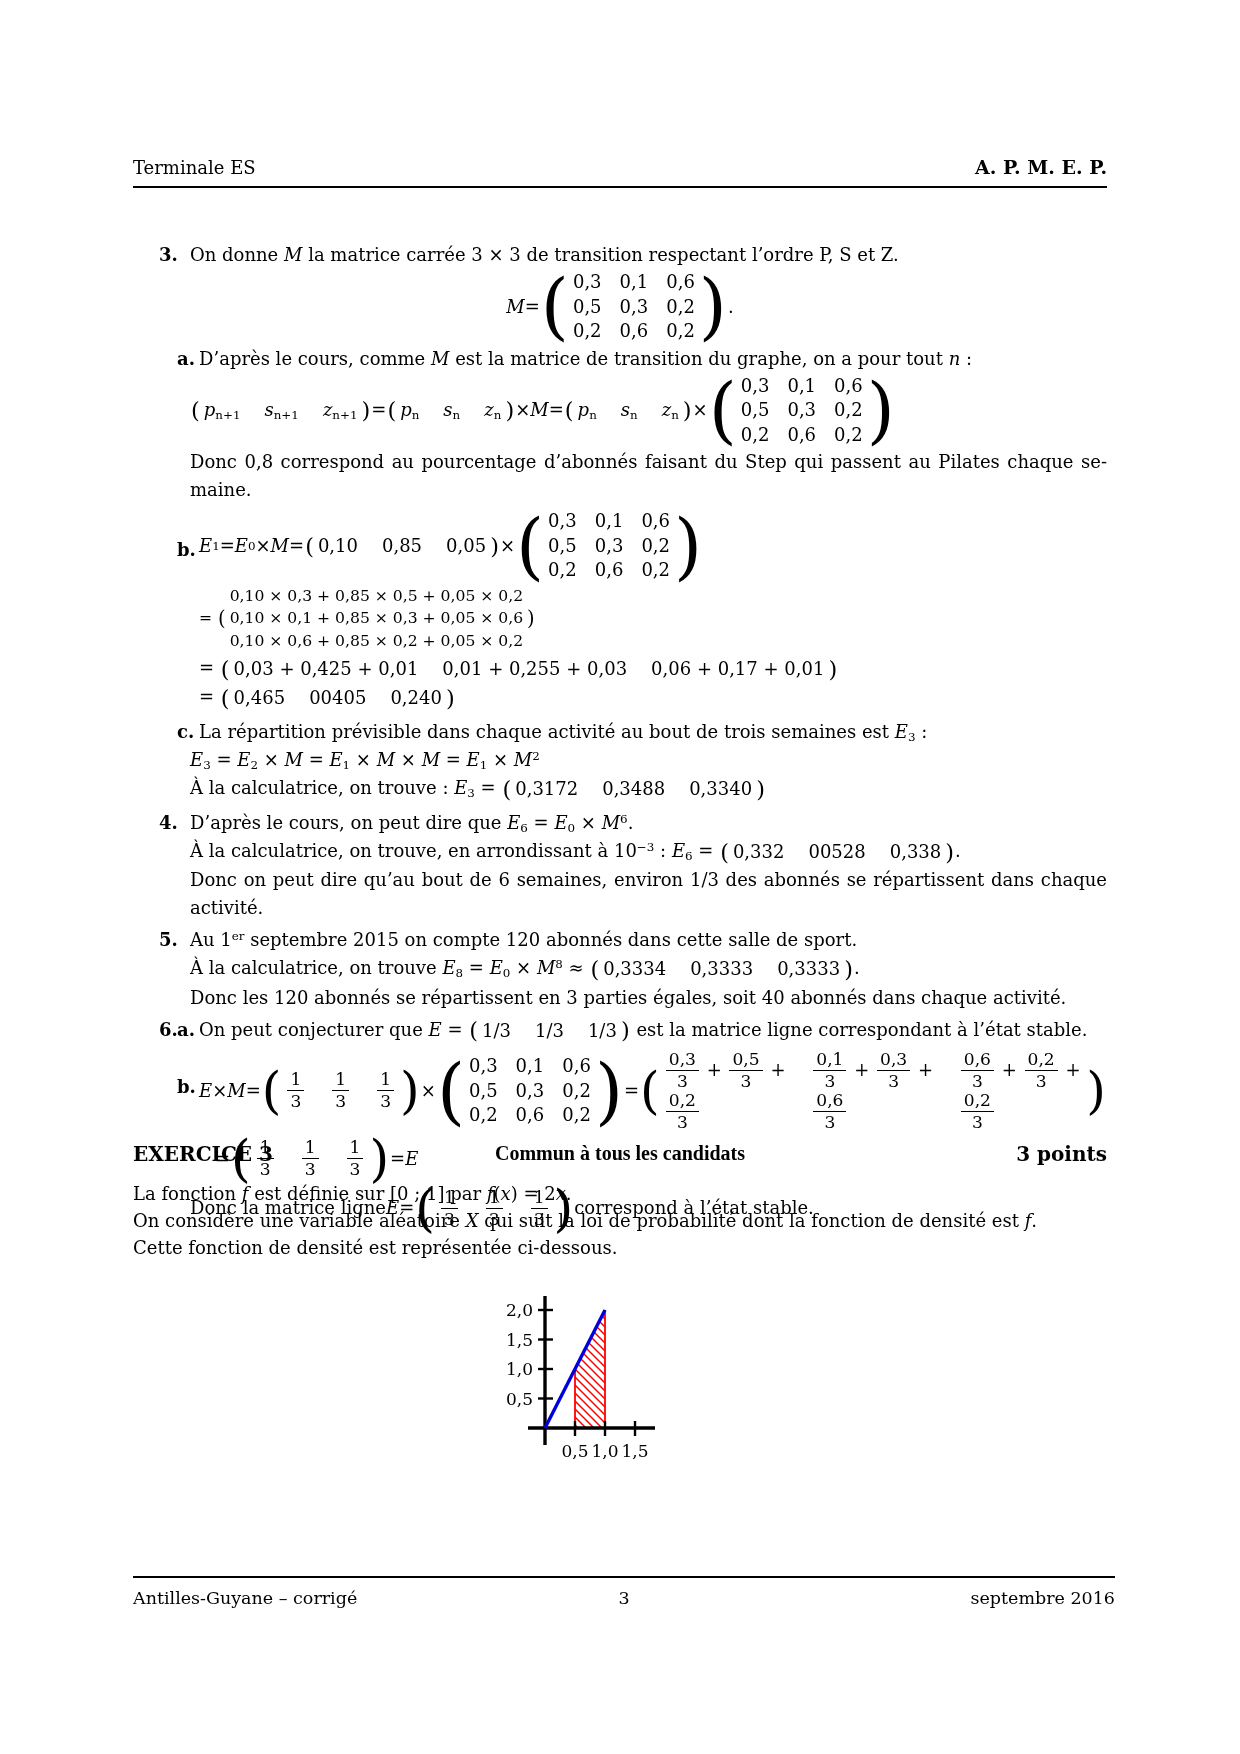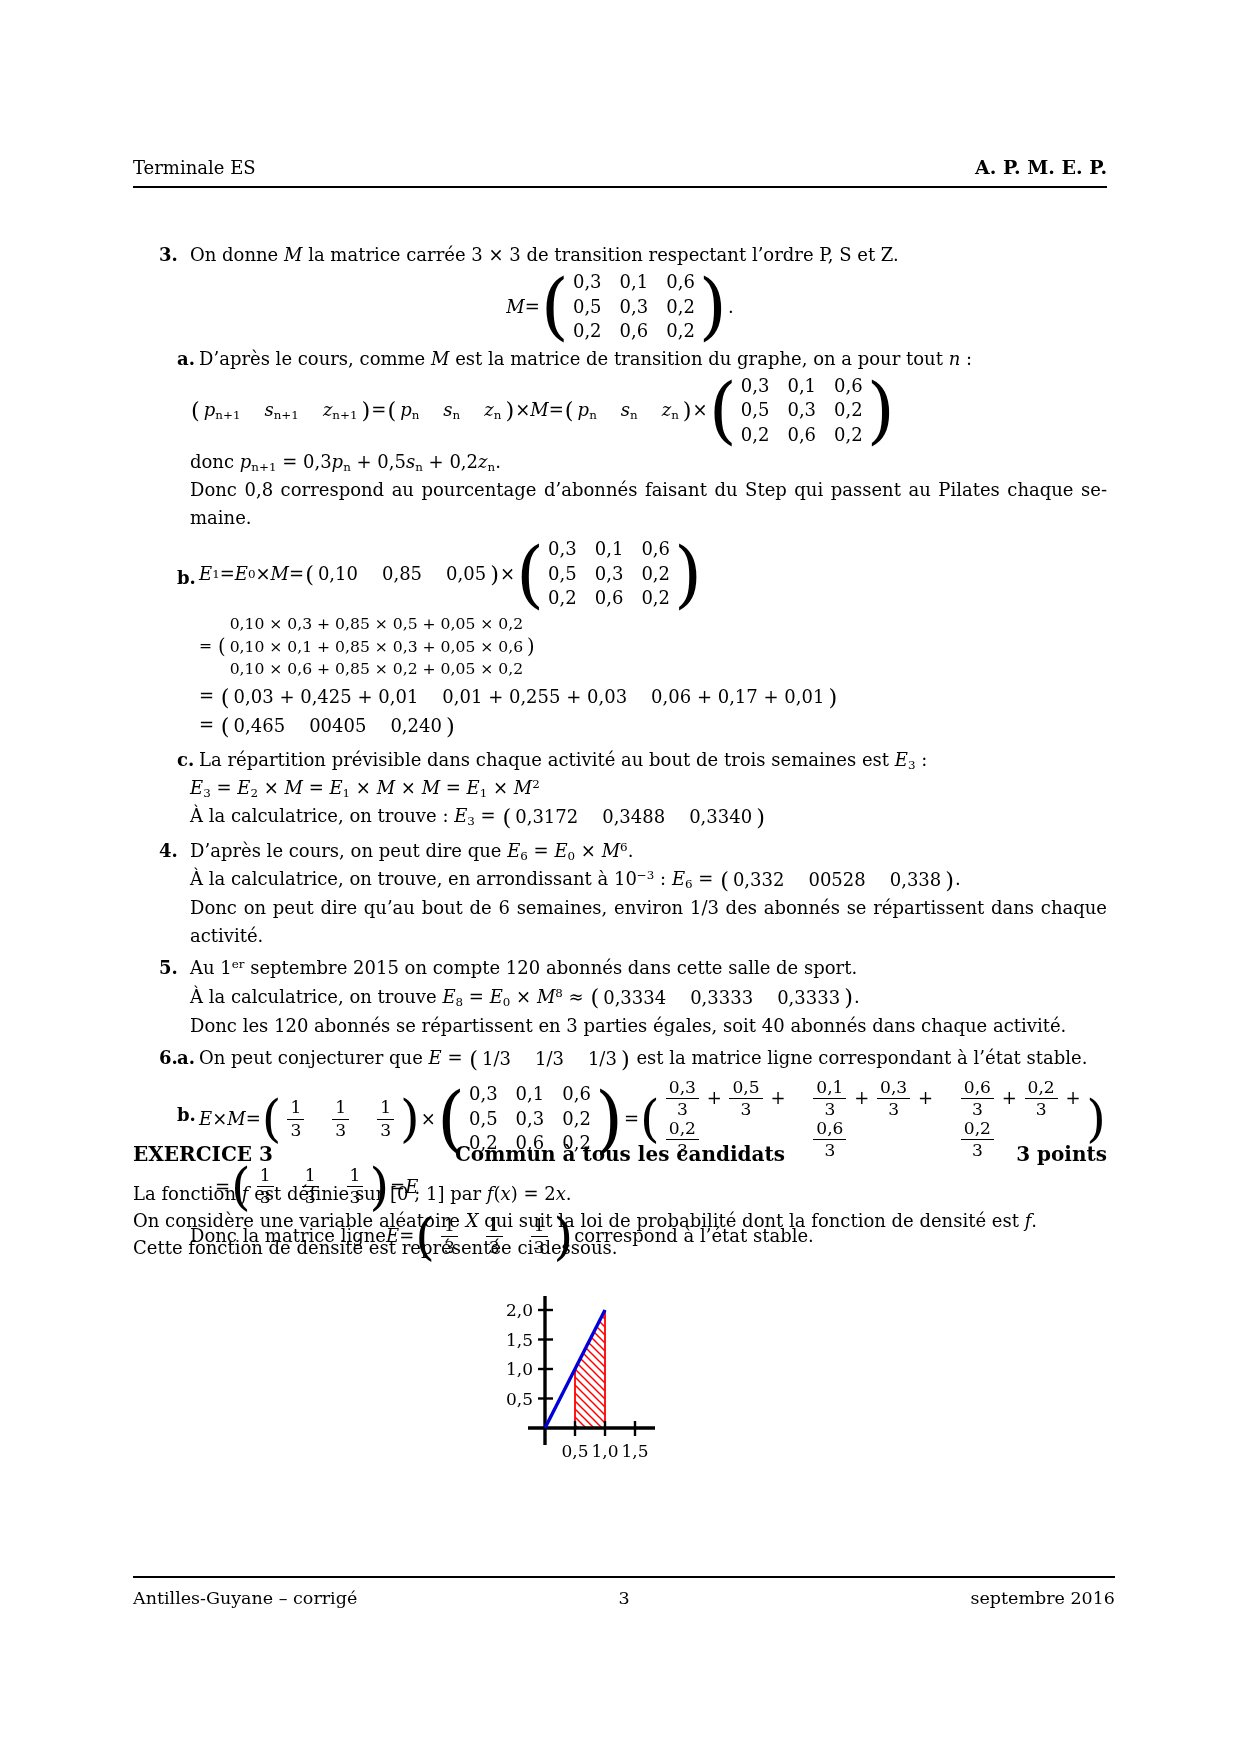--- a/index.html
+++ b/index.html
@@ -39,21 +39,21 @@
         vertical-align:middle;line-height:1.12;font-size:95%;margin:0 2px;}
   .frac .num{border-bottom:1.3px solid #000;padding:0 3px 1px 3px;}
   .frac .den{padding-top:1px;}
   
   .mt-lg{margin-top:54px;}
   .meq{display:flex;justify-content:center;align-items:center;margin:2px 0;}
   
   .ex3wrap{position:absolute;top:1142px;left:133px;right:133px;}
   .exh{display:grid;grid-template-columns:1fr auto 1fr;font-weight:bold;font-size:20px;}
   .exh .r{text-align:right;}
-  .exh .c{text-align:center;}
+  .exh .c{text-align:center;font-family:Liberation Serif, serif;}
   .ex3wrap p{margin:0;line-height:1.5;}
   .ex3p{margin-top:14px !important;}
   .fig{margin:12px auto 10px auto;width:250px;text-decoration:underline;}
   .fig text{font-family:"DejaVu Serif",serif;font-size:17px;}
   
   .ftr{position:absolute;top:1576px;left:133px;right:125px;}
   .ftr .frule{border-bottom:2.2px solid #000;}
   .ftr .cols{display:grid;grid-template-columns:1fr auto 1fr;font-size:17.5px;margin-top:10px;}
   .ftr .right{text-align:right;}
   .ftr .center{text-align:center;}
@@ -125,21 +125,20 @@
           <span>0,6</span>
           <span>0,5</span>
           <span>0,3</span>
           <span>0,2</span>
           <span>0,2</span>
           <span>0,6</span>
           <span>0,2</span>
         </span>
         <span class="par">)</span>
       </span></div>
-  <div class="row ind1">donc <i>p</i><sub>n+1</sub> = 0,3<i>p</i><sub>n</sub> + 0,5<i>s</i><sub>n</sub> + 0,2<i>z</i><sub>n</sub>.</div>
   <div class="row ind1 jline">Donc 0,8 correspond au pourcentage d’abonnés faisant du Step qui passent au Pilates chaque se-</div>
   <div class="row ind1">maine.</div>
 
   <div class="row ind2 eqrow" style="margin-top:6px;">
     <span class="lbl lbl2" style="top:28px;">b.</span>
     <span class="eqrow"><i>E</i><sub>1</sub> = <i>E</i><sub>0</sub> × <i>M</i> = <span class="vec p1">
           <span class="par">(</span>
           <span class="cells">
             <span class="cell">0,10</span>
             <span class="cell">0,85</span>

